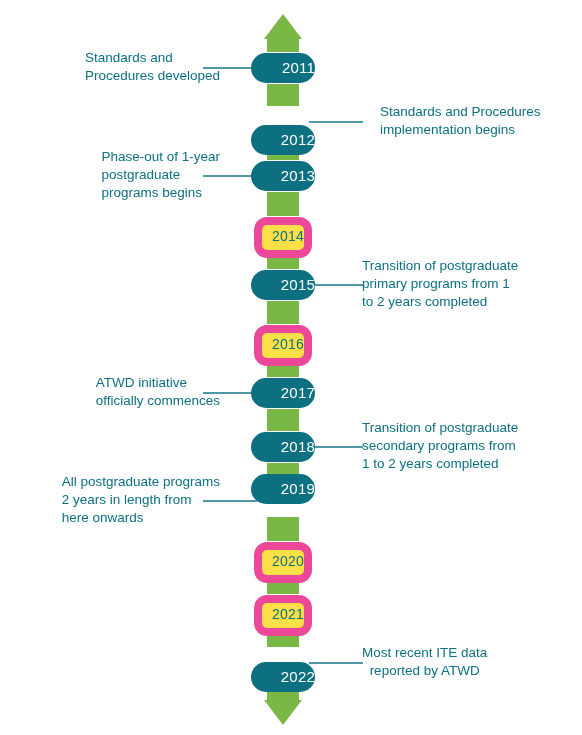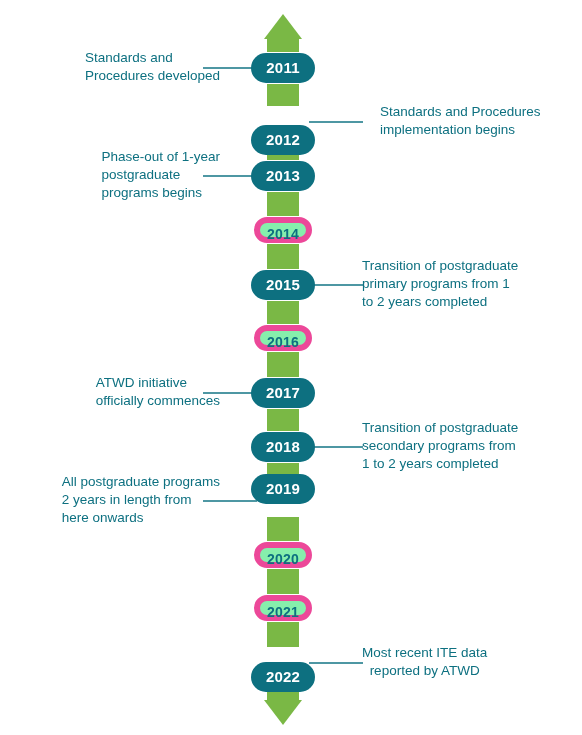--- a/index.html
+++ b/index.html
@@ -63,43 +63,43 @@
   .connector {
     position: absolute;
     height: 2px;
     background: #4e97a3;
   }
 
   
   .year-pill {
     position: absolute;
     box-sizing: border-box;
-    text-align: center;
+    text-align: right;
     letter-spacing: 0.2px;
-    font-weight: bold;
+    font-weight: normal;
     white-space: nowrap;
   }
   .year-pill.filled {
     left: 251px;
     width: 64px;
     height: 30px;
     line-height: 30px;
     border-radius: 15px;
     background: #0d7080;
     color: #ffffff;
     font-size: 15px;
   }
   .year-pill.hollow {
     left: 254px;
     width: 58px;
-    height: 26px;
+    height: 41px;
     line-height: 22px;
     border-radius: 13px;
-    background: #86efac;
-    border: 6px solid #ec4899;
+    background: #fde047;
+    border: 8px solid #ec4899;
     color: #0d7080;
     font-size: 14px;
   }
 
   
   .event-label {
     position: absolute;
     color: #0d7080;
     font-size: 13.5px;
     line-height: 18px;

